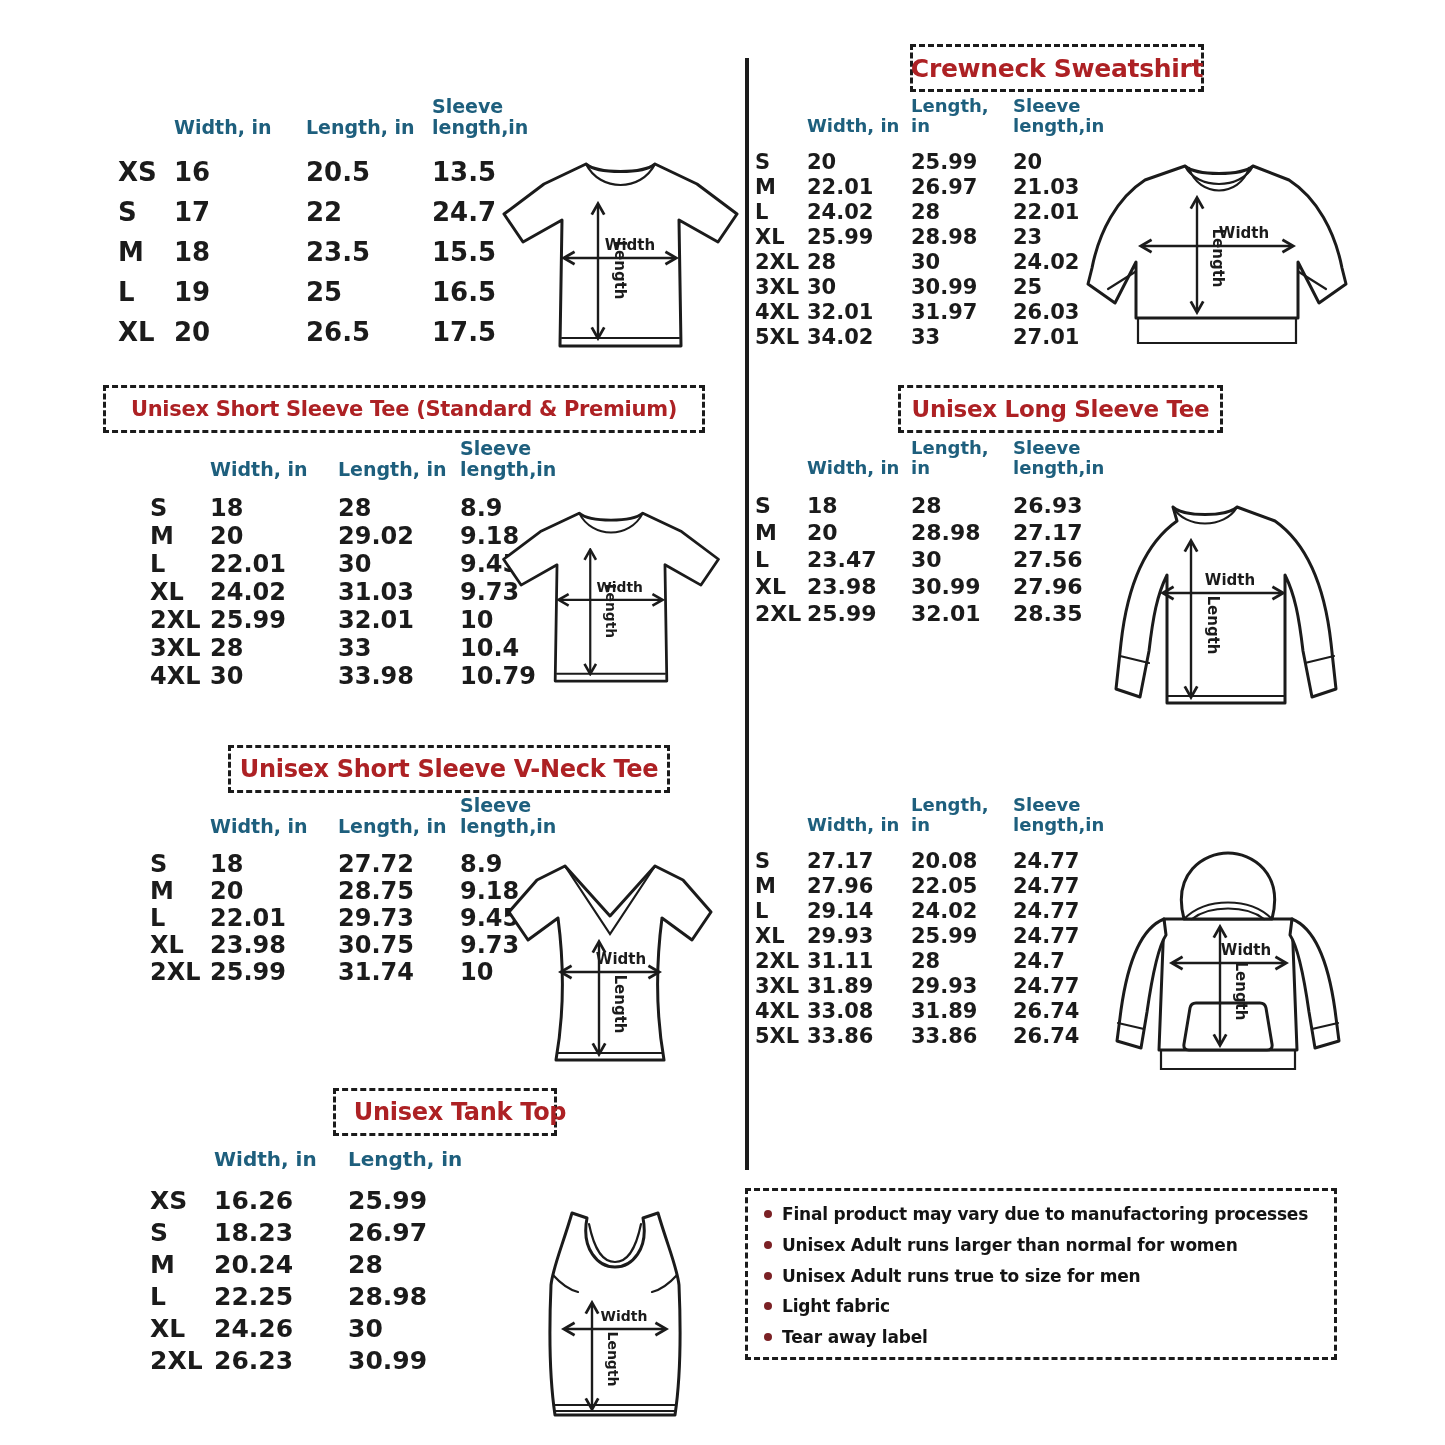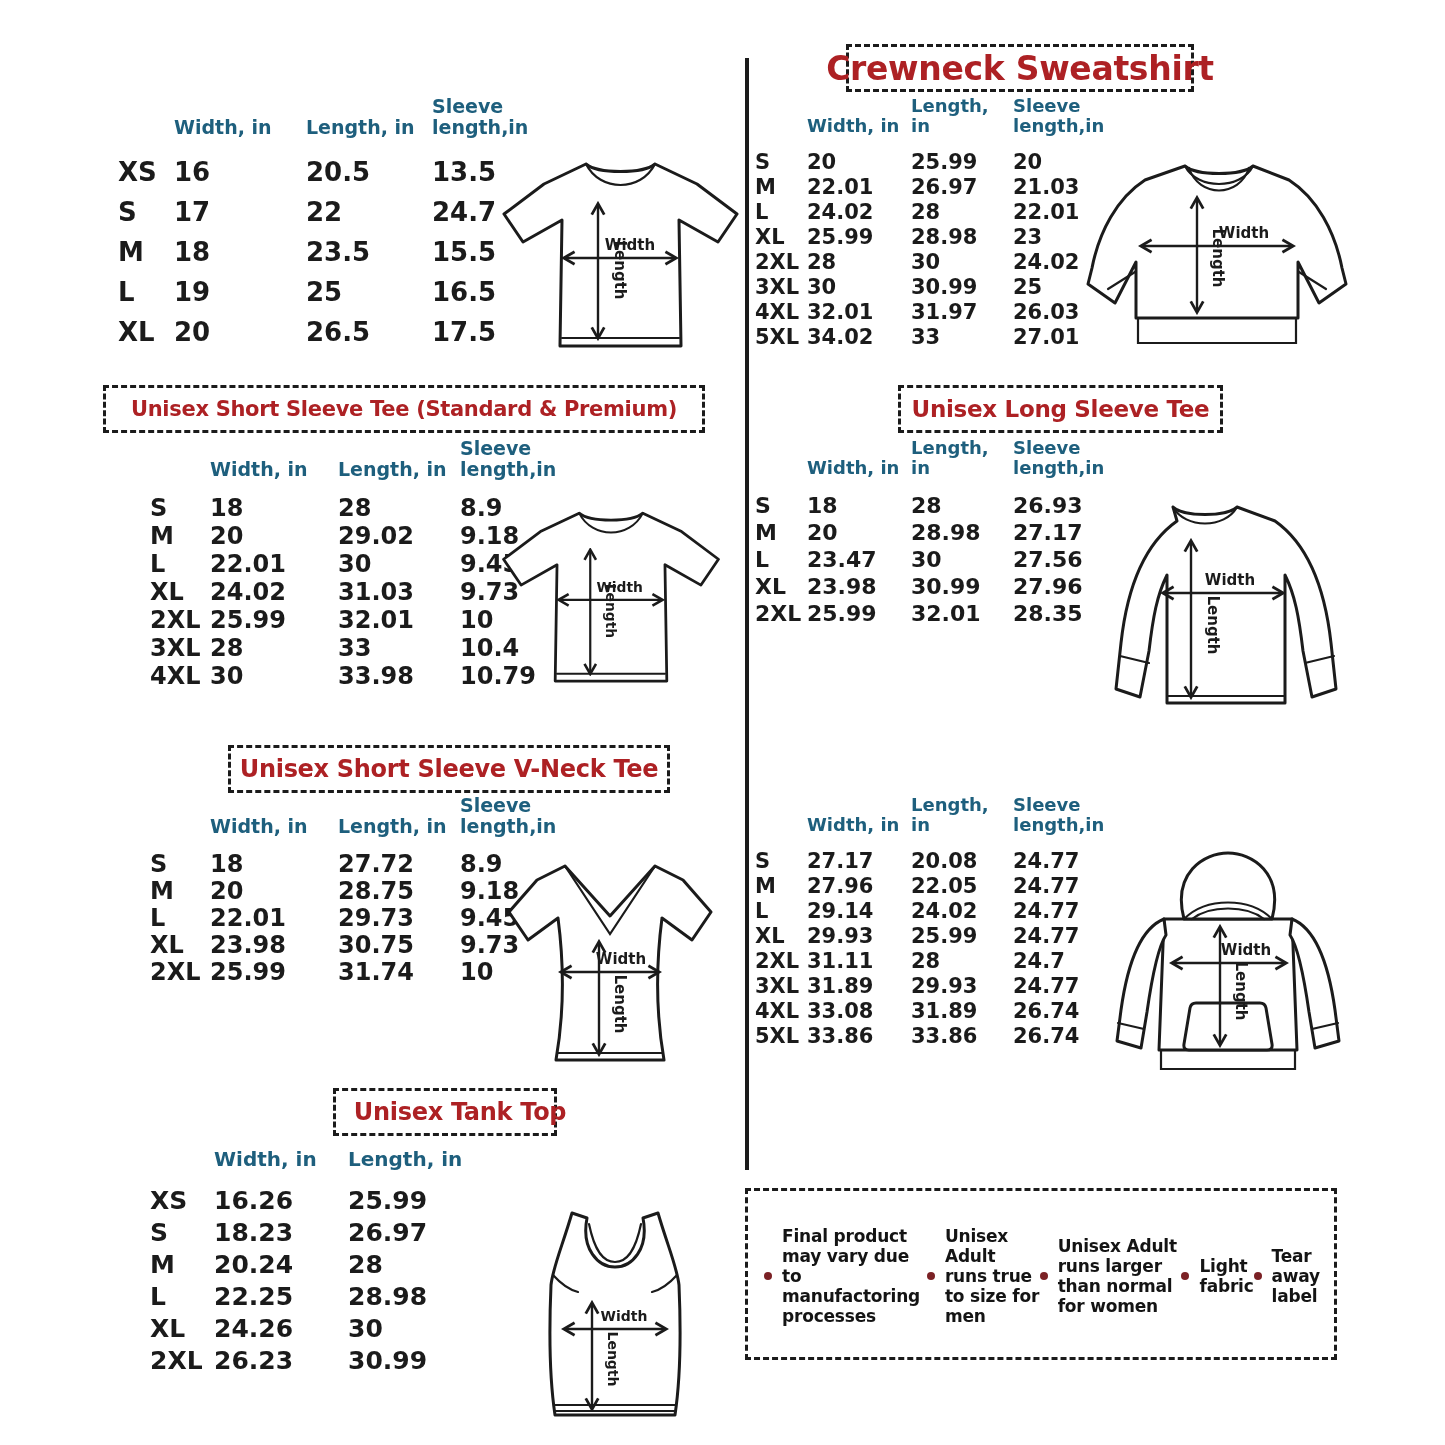--- a/index.html
+++ b/index.html
@@ -25,21 +25,21 @@
   .trow .cell:nth-child(3){ width:var(--c3,120px); }
   .trow .cell:nth-child(4){ width:var(--c4,110px); }
   .cell.head { color:var(--header_teal,#1e5f7d); font-size:var(--hfs,19px); line-height:1.1; }
   .garment { position:absolute; }
   .garment .g { fill:#fff; stroke:#1b1b1b; stroke-width:3; stroke-linejoin:round; stroke-linecap:round; }
   .garment .d { fill:none; stroke:#1b1b1b; stroke-width:2.2; stroke-linecap:round; }
   .garment .a { stroke:#1b1b1b; stroke-width:2.4; }
   .garment .t { font-family:"DejaVu Sans",sans-serif; font-weight:bold; font-size:15px; fill:#1b1b1b; }
   .notes-box {
     position:absolute; border:3px dashed var(--ink,#1b1b1b); background:#fff;
-    padding:13px 14px 10px 16px; display:flex; flex-direction:row; justify-content:space-between;
+    padding:13px 14px 10px 16px; display:flex; flex-direction:column; justify-content:space-between;
   }
   .note { display:flex; align-items:center; }
   .bullet { display:inline-block; width:8px; height:8px; border-radius:50%;
     background:var(--bullet_maroon,#7b2125); margin-right:10px; flex:0 0 auto; }
   .ntext { font-weight:bold; font-size:17px; letter-spacing:-0.2px; color:#141414; }
 </style>
 </head>
 <body>
 
 <div class="canvas" id="canvas" style="--accent_red: #ad2124; --header_teal: #1e5f7d; --ink: #1b1b1b; --bullet_maroon: #7b2125;">
@@ -99,21 +99,21 @@
       </defs>
     <path class="g" d="M88 14 C100 24 145 24 157 14 L199 34 L239 64 L220 92 L181 70 L183 196 L62 196 L64 70 L25 92 L6 64 L46 34 Z"></path>
     <path class="d" d="M88 14 C102 42 143 42 157 14"></path>
     <path class="d" d="M64 188 L181 188"></path>
     <line class="a" x1="68" y1="108" x2="176" y2="108" marker-start="url(#m0)" marker-end="url(#m0)"></line>
     <line class="a" x1="100" y1="56" x2="100" y2="186" marker-start="url(#m0)" marker-end="url(#m0)"></line>
     <text class="t" x="132" y="100" text-anchor="middle">Width</text>
     <text class="t" transform="translate(117 120) rotate(90)" text-anchor="middle">Length</text>
   </svg>
 
-  <div class="title-box" style="left:846px;top:44px;width:348px;height:48px;font-size:33px;">Crewneck Sweatshirt</div>
+  <div class="title-box" style="left:910px;top:44px;width:294px;height:48px;font-size:25px;">Crewneck Sweatshirt</div>
   <div class="stable" style="left:755px;top:96px;--c1:52px;--c2:104px;--c3:102px;--c4:96px;--rh:25px;--vfs:21px;--hfs:18px;">
       <div class="trow thead">
         <div class="cell"></div>
         <div class="cell head">
           <div class="hline">Width, in</div>
         </div>
         <div class="cell head">
           <div class="hline">Length, in</div>
         </div>
         <div class="cell head">
@@ -530,25 +530,25 @@
     <text class="t" transform="translate(68 154) rotate(90)" text-anchor="middle" style="font-size:14px">Length</text>
   </svg>
 
   <div class="notes-box" style="left:745px;top:1188px;width:592px;height:172px;">
       <div class="note">
         <span class="bullet"></span>
         <span class="ntext">Final product may vary due to manufactoring processes</span>
       </div>
       <div class="note">
         <span class="bullet"></span>
-        <span class="ntext">Unisex Adult runs true to size for men</span>
+        <span class="ntext">Unisex Adult runs larger than normal for women</span>
       </div>
       <div class="note">
         <span class="bullet"></span>
-        <span class="ntext">Unisex Adult runs larger than normal for women</span>
+        <span class="ntext">Unisex Adult runs true to size for men</span>
       </div>
       <div class="note">
         <span class="bullet"></span>
         <span class="ntext">Light fabric</span>
       </div>
       <div class="note">
         <span class="bullet"></span>
         <span class="ntext">Tear away label</span>
       </div>
     </div>

